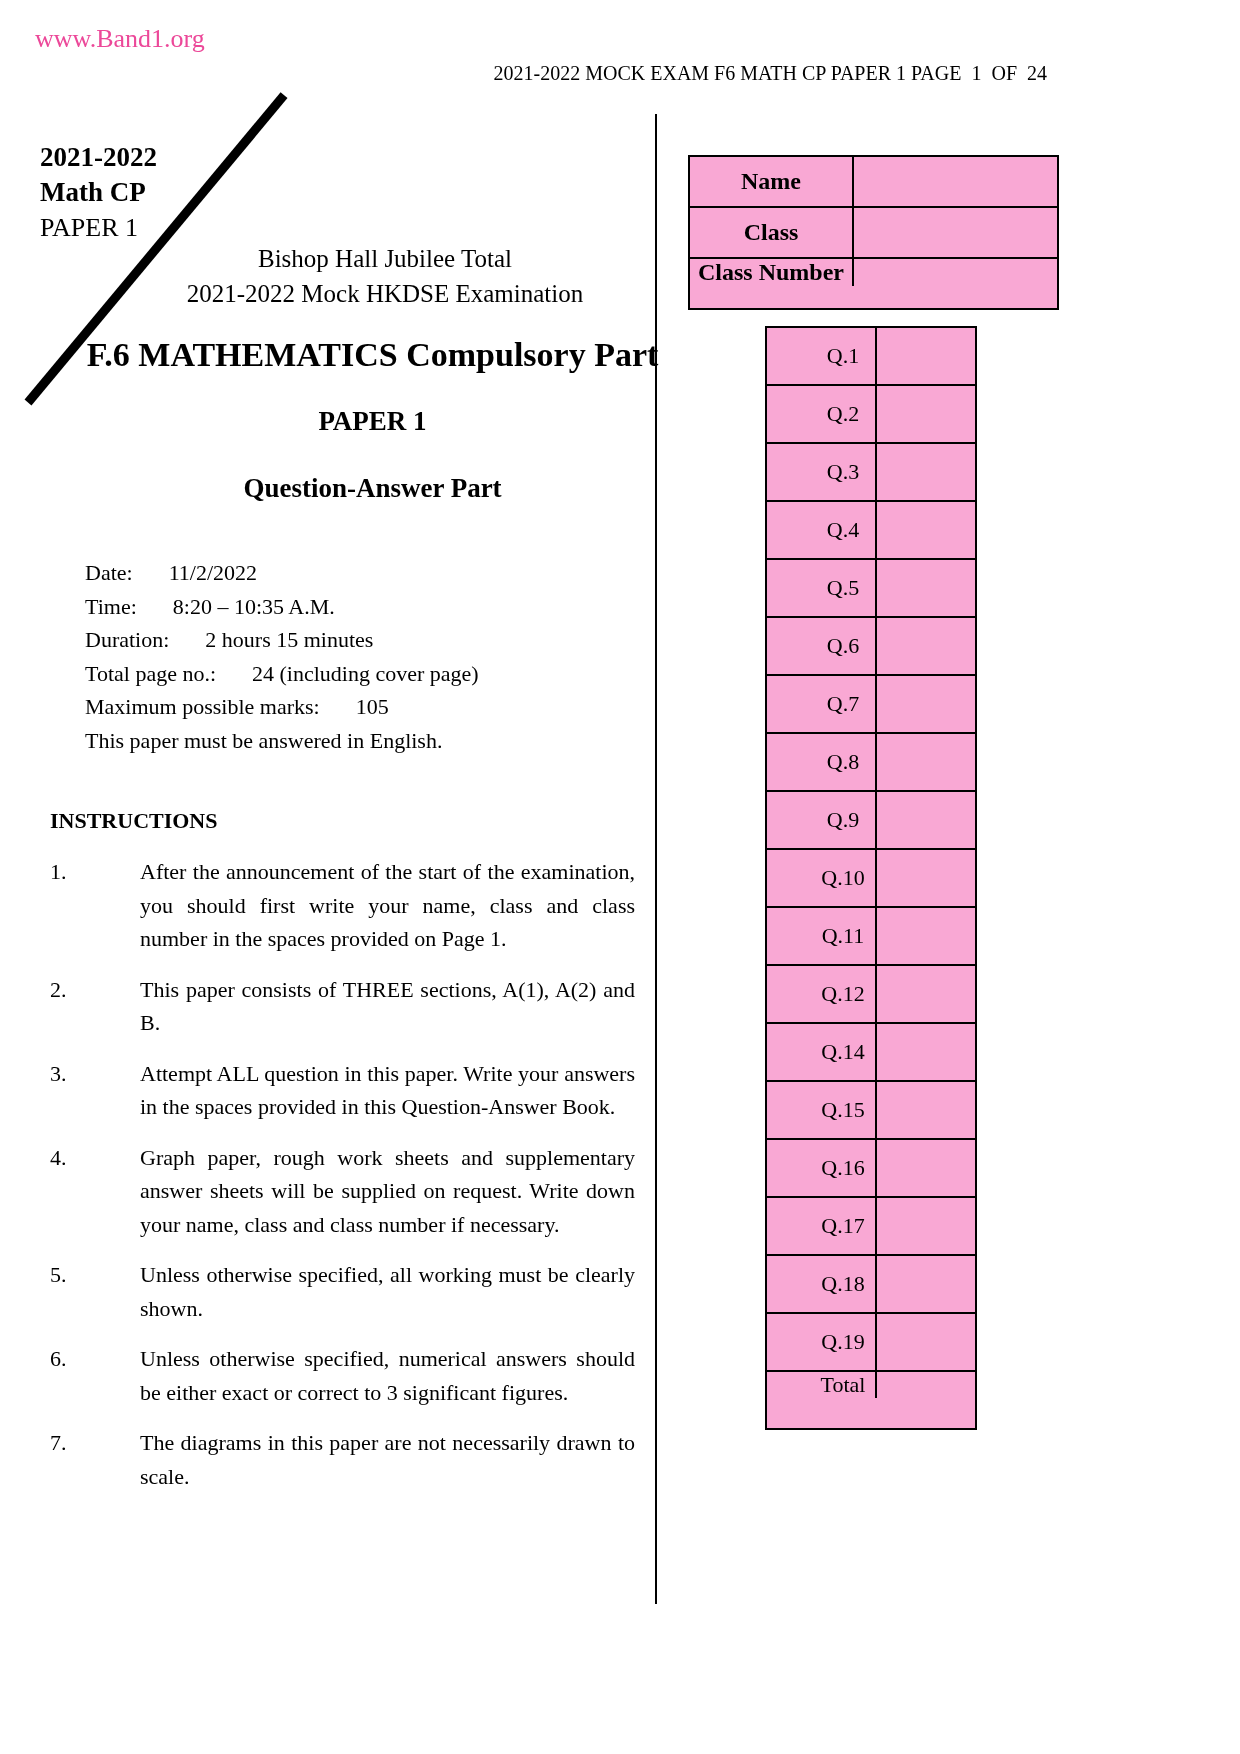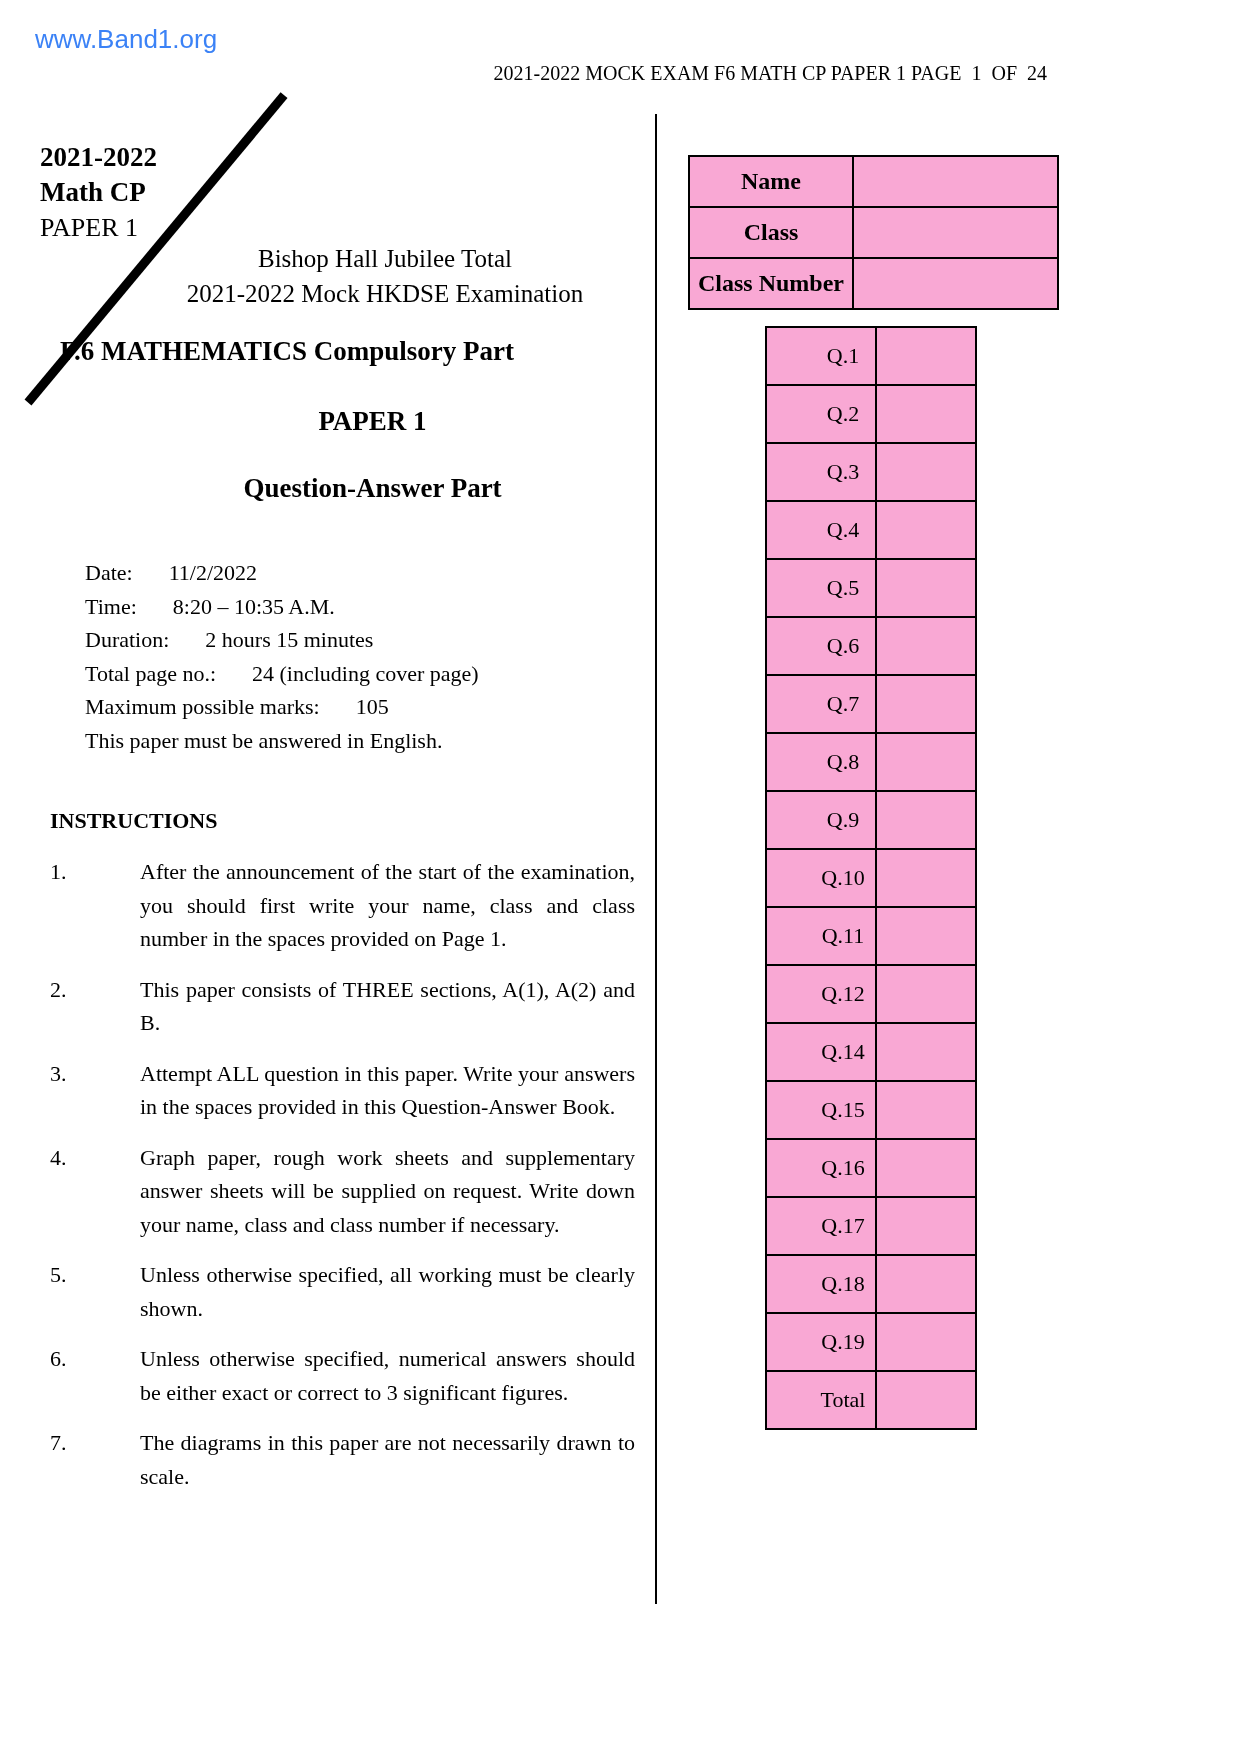--- a/index.html
+++ b/index.html
@@ -6,61 +6,61 @@
   body{
     width:1240px;height:1754px;
     background:#ffffff;color:#000000;
     font-family:"Liberation Serif", serif;
     position:relative;overflow:hidden;
   }
   .abs{position:absolute;}
 
   .watermark{
     left:35px;top:24px;
-    font-family:Liberation Sans, sans-serif;
-    font-size:26px;color:#3b82f6;
+    font-family:Liberation Serif, serif;
+    font-size:26px;color:#ec4899;
   }
   .header-right{
     top:62px;right:193px;
     font-size:20px;white-space:pre;
   }
 
   
   .corner-block{left:40px;top:140px;line-height:35px;font-size:27px;}
   .corner-l1,.corner-l2{font-weight:bold;}
   .corner-l3{font-weight:normal;font-size:26px;}
   .diagonal{
     left:28px;top:398px;width:400px;height:9px;background:#000;
     transform:rotate(-50.2deg);transform-origin:0 50%;
   }
 
   .school-block{left:75px;top:241px;width:620px;text-align:center;
     font-size:25px;line-height:35px;}
-  .title-subject{left:60px;top:336px;width:625px;
-    font-size:27px;font-weight:bold;}
+  .title-subject{left:60px;top:336px;width:625px;text-align:center;
+    font-size:34px;font-weight:bold;}
   .title-paper{left:60px;top:406px;width:625px;text-align:center;
     font-size:27px;font-weight:bold;}
   .title-book{left:60px;top:473px;width:625px;text-align:center;
     font-size:27px;font-weight:bold;}
 
   .info-block{left:85px;top:556px;font-size:22px;}
   .info-row{line-height:33.6px;}
   .info-value{margin-left:36px;}
 
   .instr-heading{left:50px;top:808px;font-size:22px;font-weight:bold;}
   .instr-list{left:50px;top:855px;width:585px;font-size:22px;}
   .instr-item{display:flex;margin-bottom:17px;}
   .instr-num{width:45px;flex:0 0 45px;line-height:33.5px;}
   .instr-text{flex:1;text-align:justify;line-height:33.5px;margin-left:45px;}
 
   .divider{left:655px;top:114px;width:2px;height:1490px;background:#000;}
 
   .form-table{border:2px solid #000;background:#f9a8d4;}
   .trow{display:flex;border-bottom:2px solid #000;}
-  .trow:last-child{border-bottom:none;}
+  .trow:last-child{border-bottom:none;flex-direction:column;}
   .tlabel{border-right:2px solid #000;display:flex;align-items:center;justify-content:center;}
   .tvalue{flex:1;}
 
   .student-table{left:688px;top:155px;width:367px;}
   .student-table .trow{height:49px;}
   .student-table .tlabel{width:162px;font-weight:bold;font-size:24px;}
 
   .score-table{left:765px;top:326px;width:208px;}
   .score-table .trow{height:56px;}
   .score-table .tlabel{width:64px;font-size:22px;padding-left:44px;}

